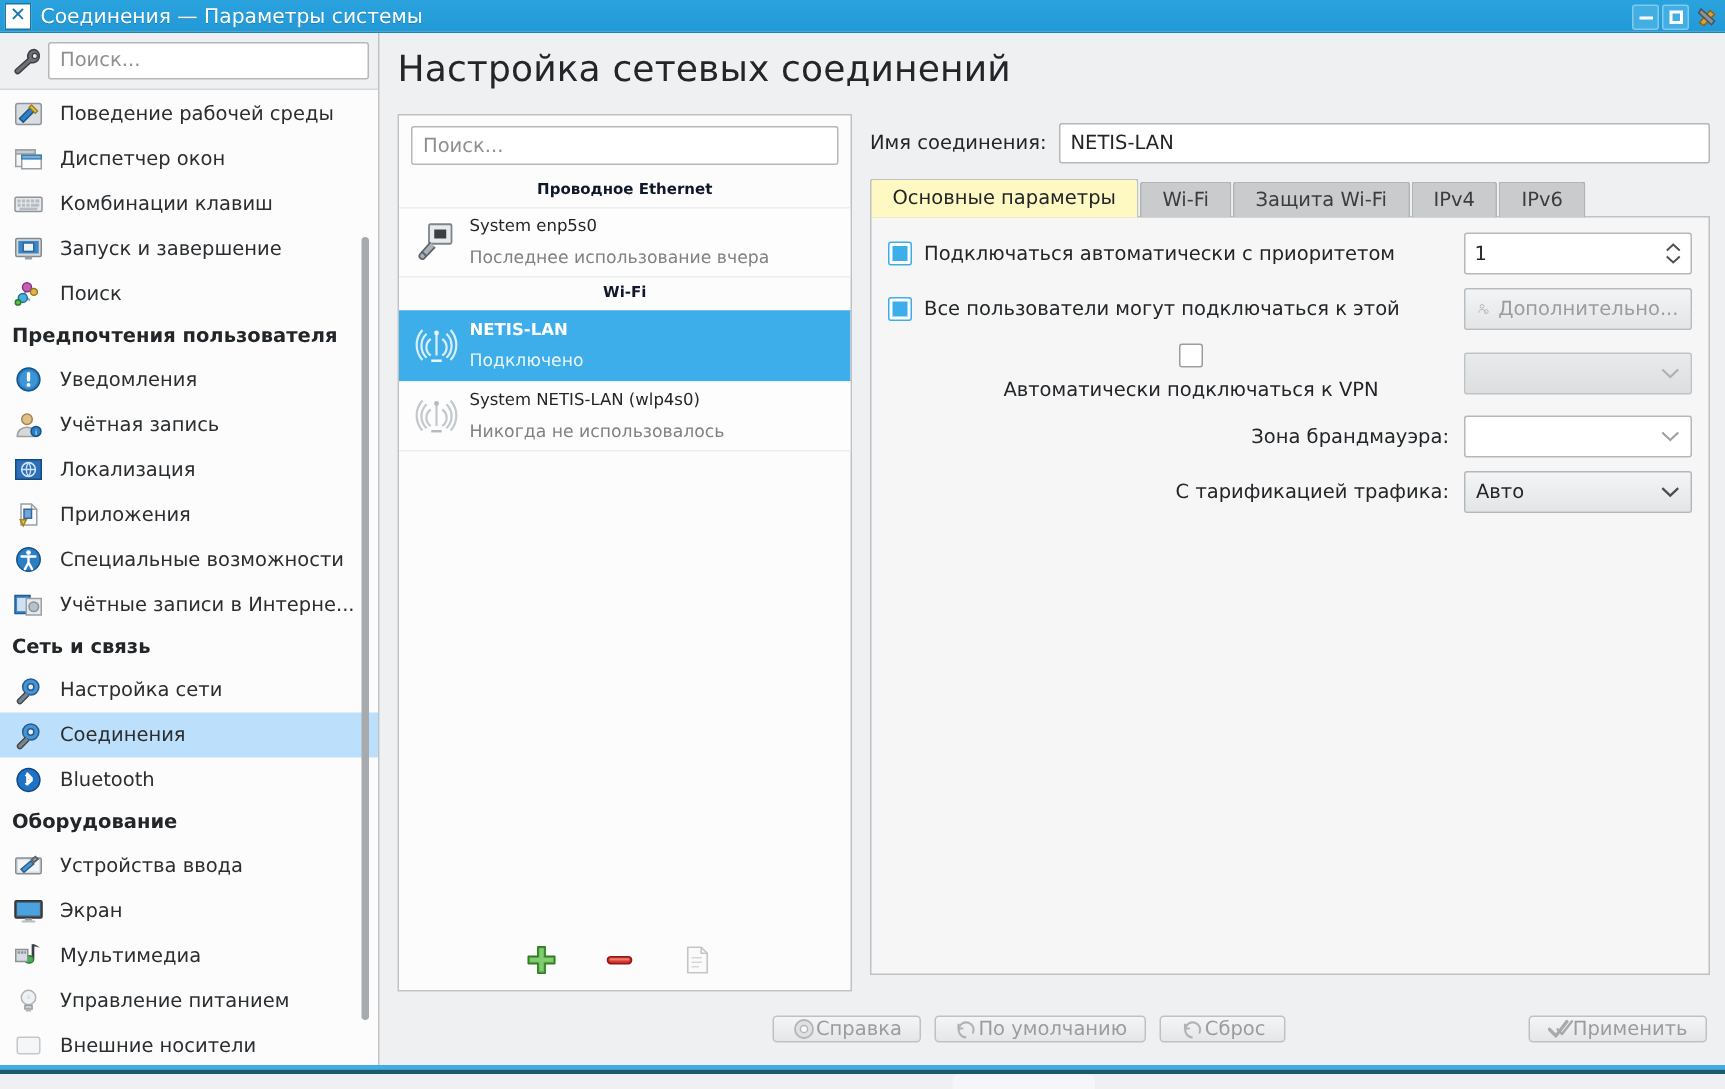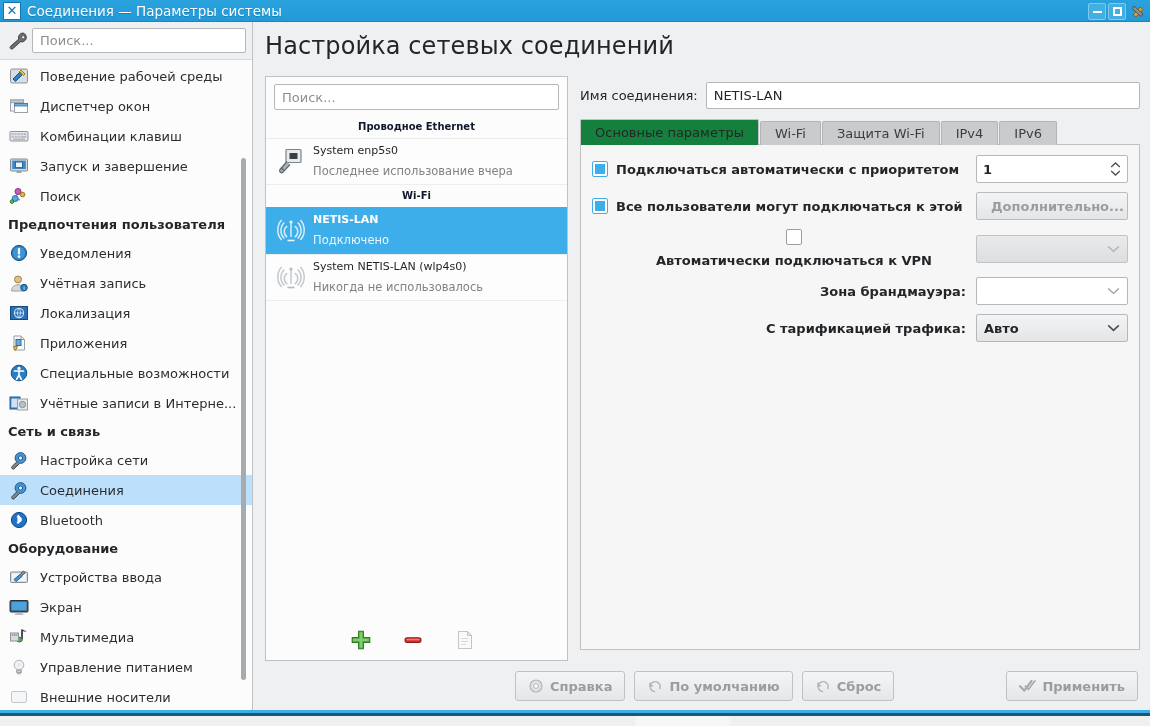--- a/index.html
+++ b/index.html
@@ -168,31 +168,30 @@
   .tab {
     height: 24px; display: flex; align-items: center; justify-content: center;
     padding: 0 14px; font-size: 13px; color: #3b3e41;
     background: #c9cbcd;
     border: 1px solid #b2b5b7; border-bottom: none;
     border-radius: 2px 2px 0 0;
     margin-right: 1px;
     cursor: default; white-space: nowrap;
   }
   .tab.active {
-    background: #15803d; height: 26px; color: #232629;
+    background: #fef9c3; height: 26px; color: #232629;
     border-color: #bfc1c3;
   }
   #tabpanel {
     flex: 1; background: #f6f6f6;
     border: 1px solid #bfc1c3;
     margin-top: -1px;
     padding: 10px 11px 10px 11px;
     margin-bottom: 12px;
     min-height: 0;
-    font-weight: bold;
   }
 
   .frow { display: flex; align-items: center; margin-bottom: 9px; }
   .flabel-left { display: flex; align-items: center; flex: 1; min-width: 0; gap: 8px; }
   .flabel-right { flex: 1; text-align: right; padding-right: 10px; font-size: 13px; color:#232629; white-space: nowrap; }
   .flabel-left .ltxt { font-size: 13px; color: #232629; white-space: nowrap; }
   .fctl { width: 152px; flex: 0 0 152px; }
 
   .cb {
     width: 16px; height: 16px; flex: 0 0 16px;
@@ -234,26 +233,26 @@
   .combo.disabled { background: linear-gradient(180deg,#e9eaec,#dcdee0); color:#9a9da0; border-color:#c0c3c6;}
   .combo.blank { background: #ffffff; }
   .combo.active { background: linear-gradient(180deg,#f3f4f5,#e3e5e7); }
 
   
   #footer {
     height: 48px; display: flex; align-items: center;
     padding: 0 12px 0 262px; gap: 9px;
   }
   .fbtn {
-    height: 30px; min-width: 84px;
+    height: 18px; min-width: 84px;
     background: linear-gradient(180deg,#f4f5f6,#e4e6e8);
     border: 1px solid #bfc2c5; border-radius: 3px;
-    display: flex; align-items: center; justify-content: center; gap: 6px;
+    display: flex; align-items: center; justify-content: center; 
     padding: 0 12px; font-size: 13px; color: #9a9da0;
-    cursor: default; white-space: nowrap; font-weight: bold;
+    cursor: default; white-space: nowrap;
   }
   #apply-btn { margin-left: auto; }
 
   
   #deskbar { height: 16px; width: 1150px; position: relative; }
   #deskbar .line-lite { height: 3px; background: #3daee9; }
   #deskbar .line-dark { height: 3px; background: #1b5a6e; }
   #deskbar .tray { height: 10px; background: #eff0f1; position: relative; }
   #deskbar .tray .task {
     position: absolute; left: 635px; top: 0; width: 95px; height: 10px;

